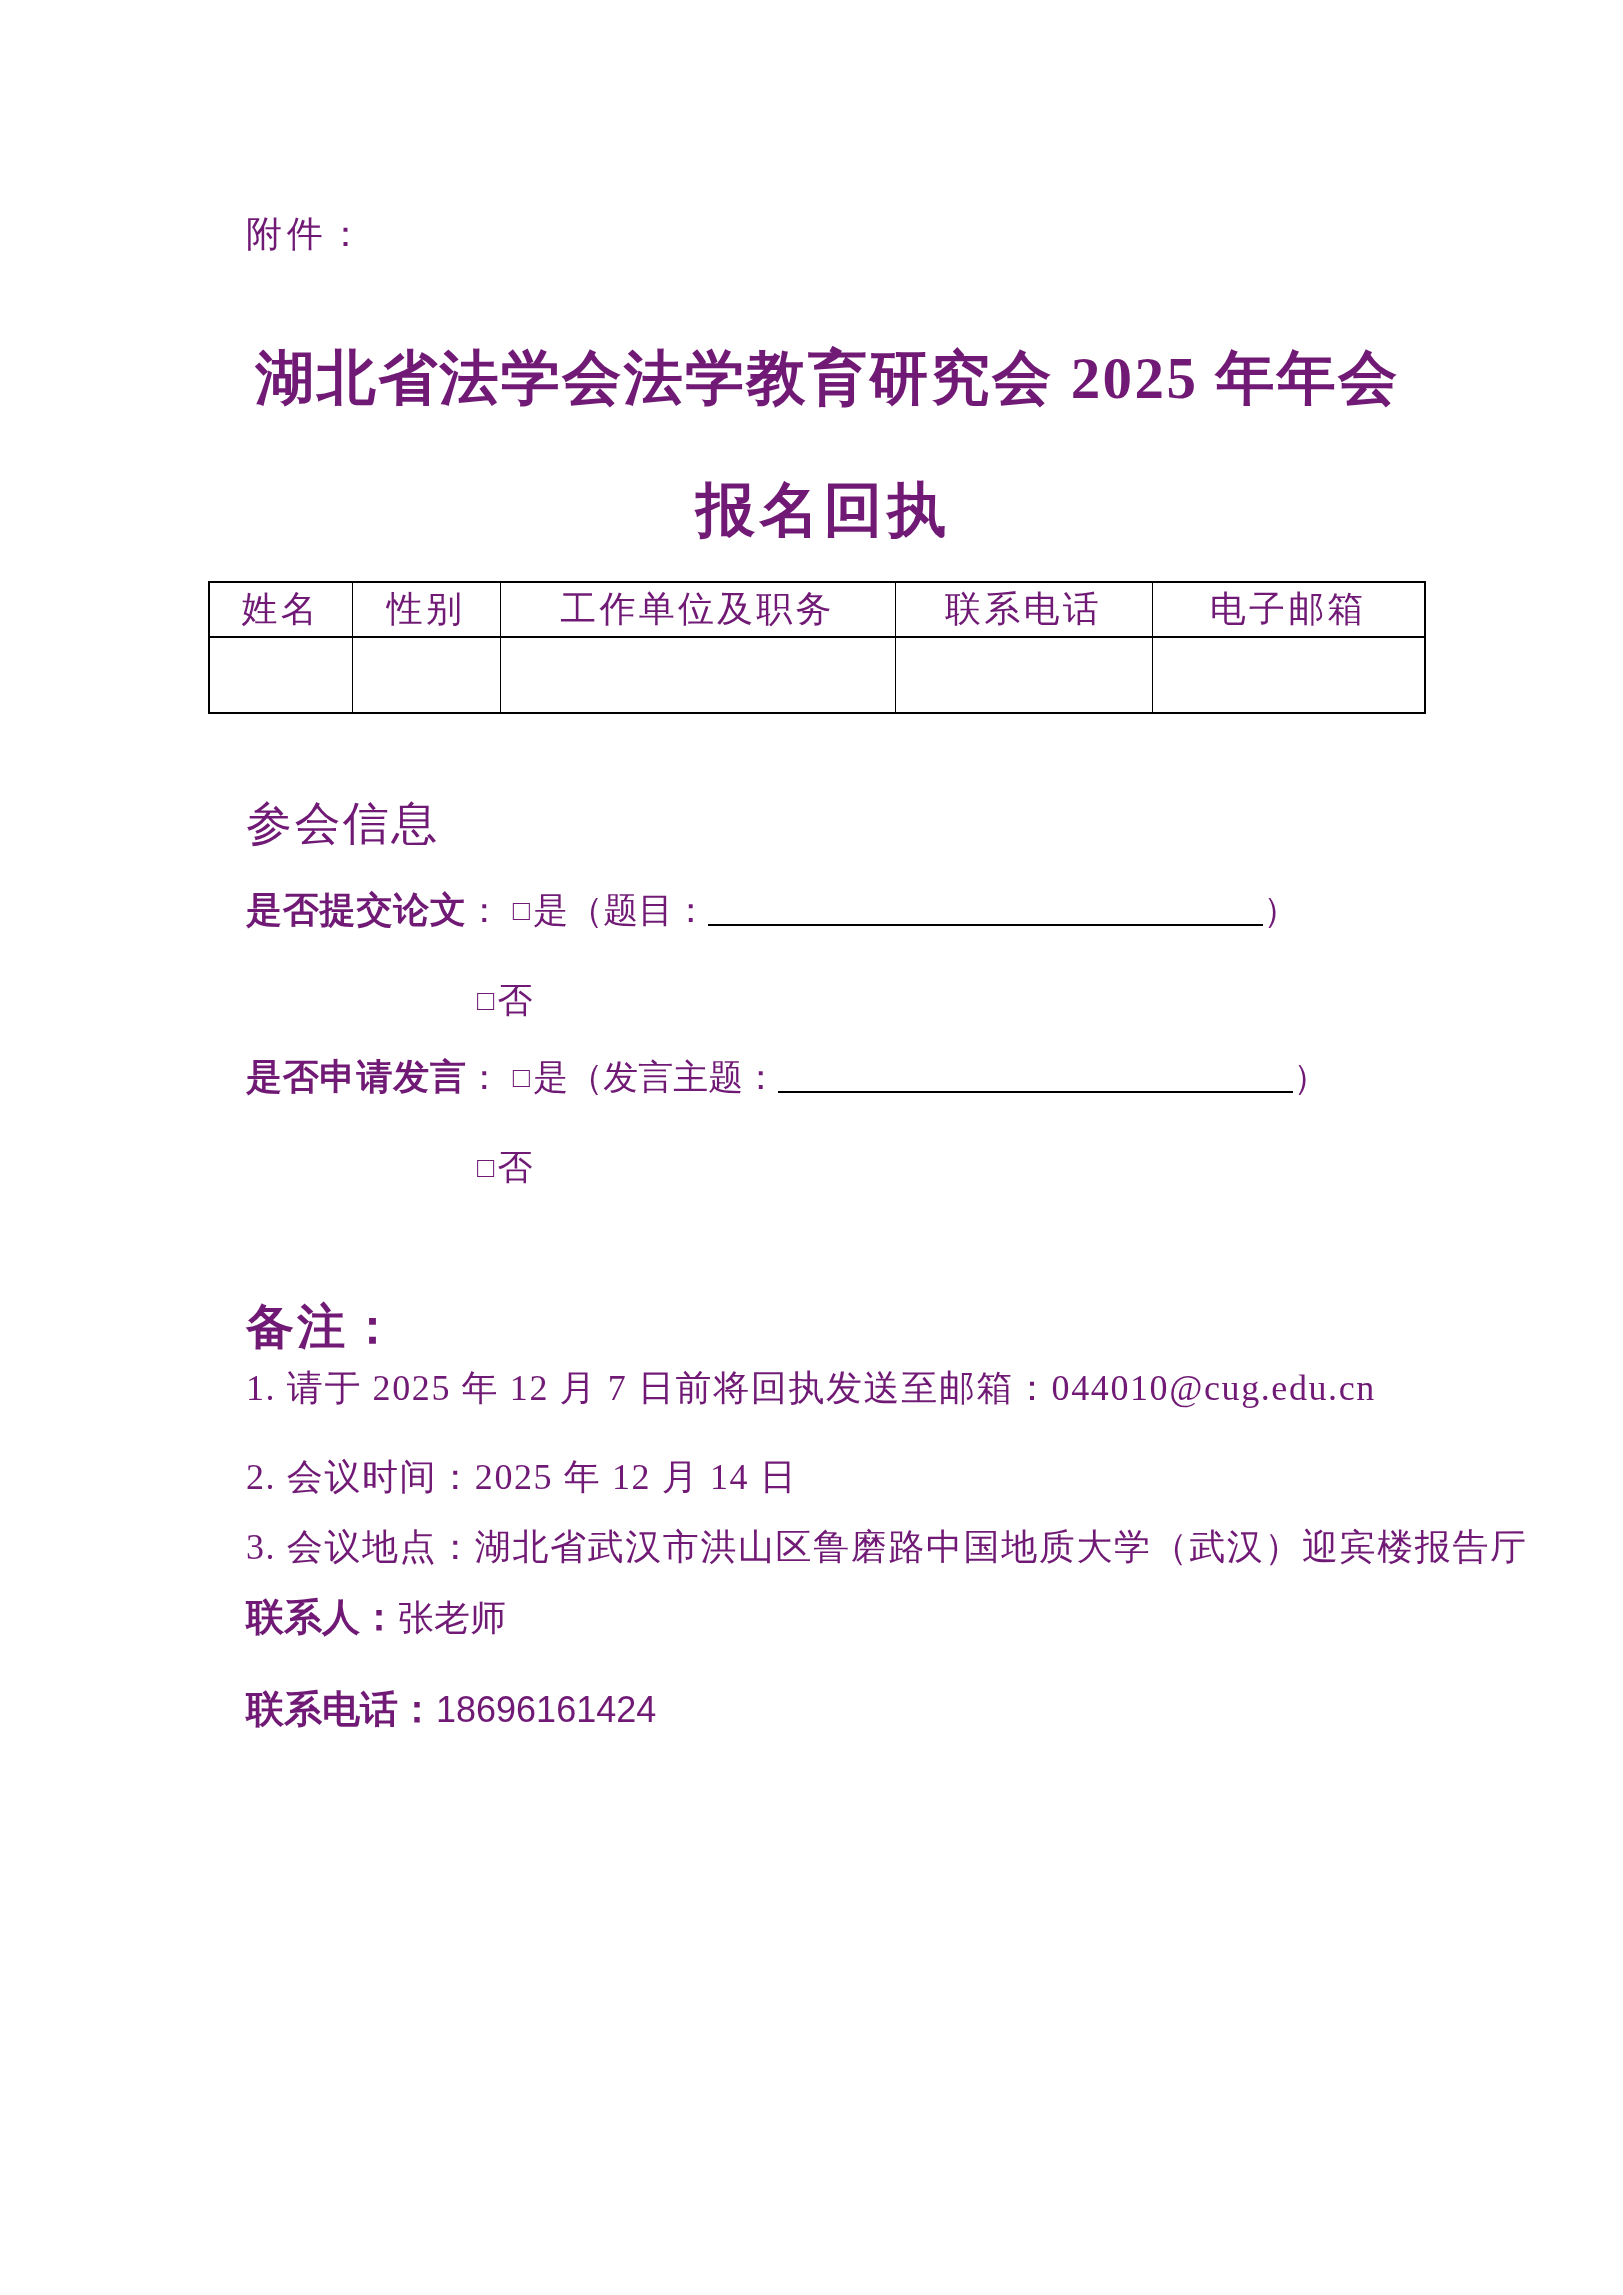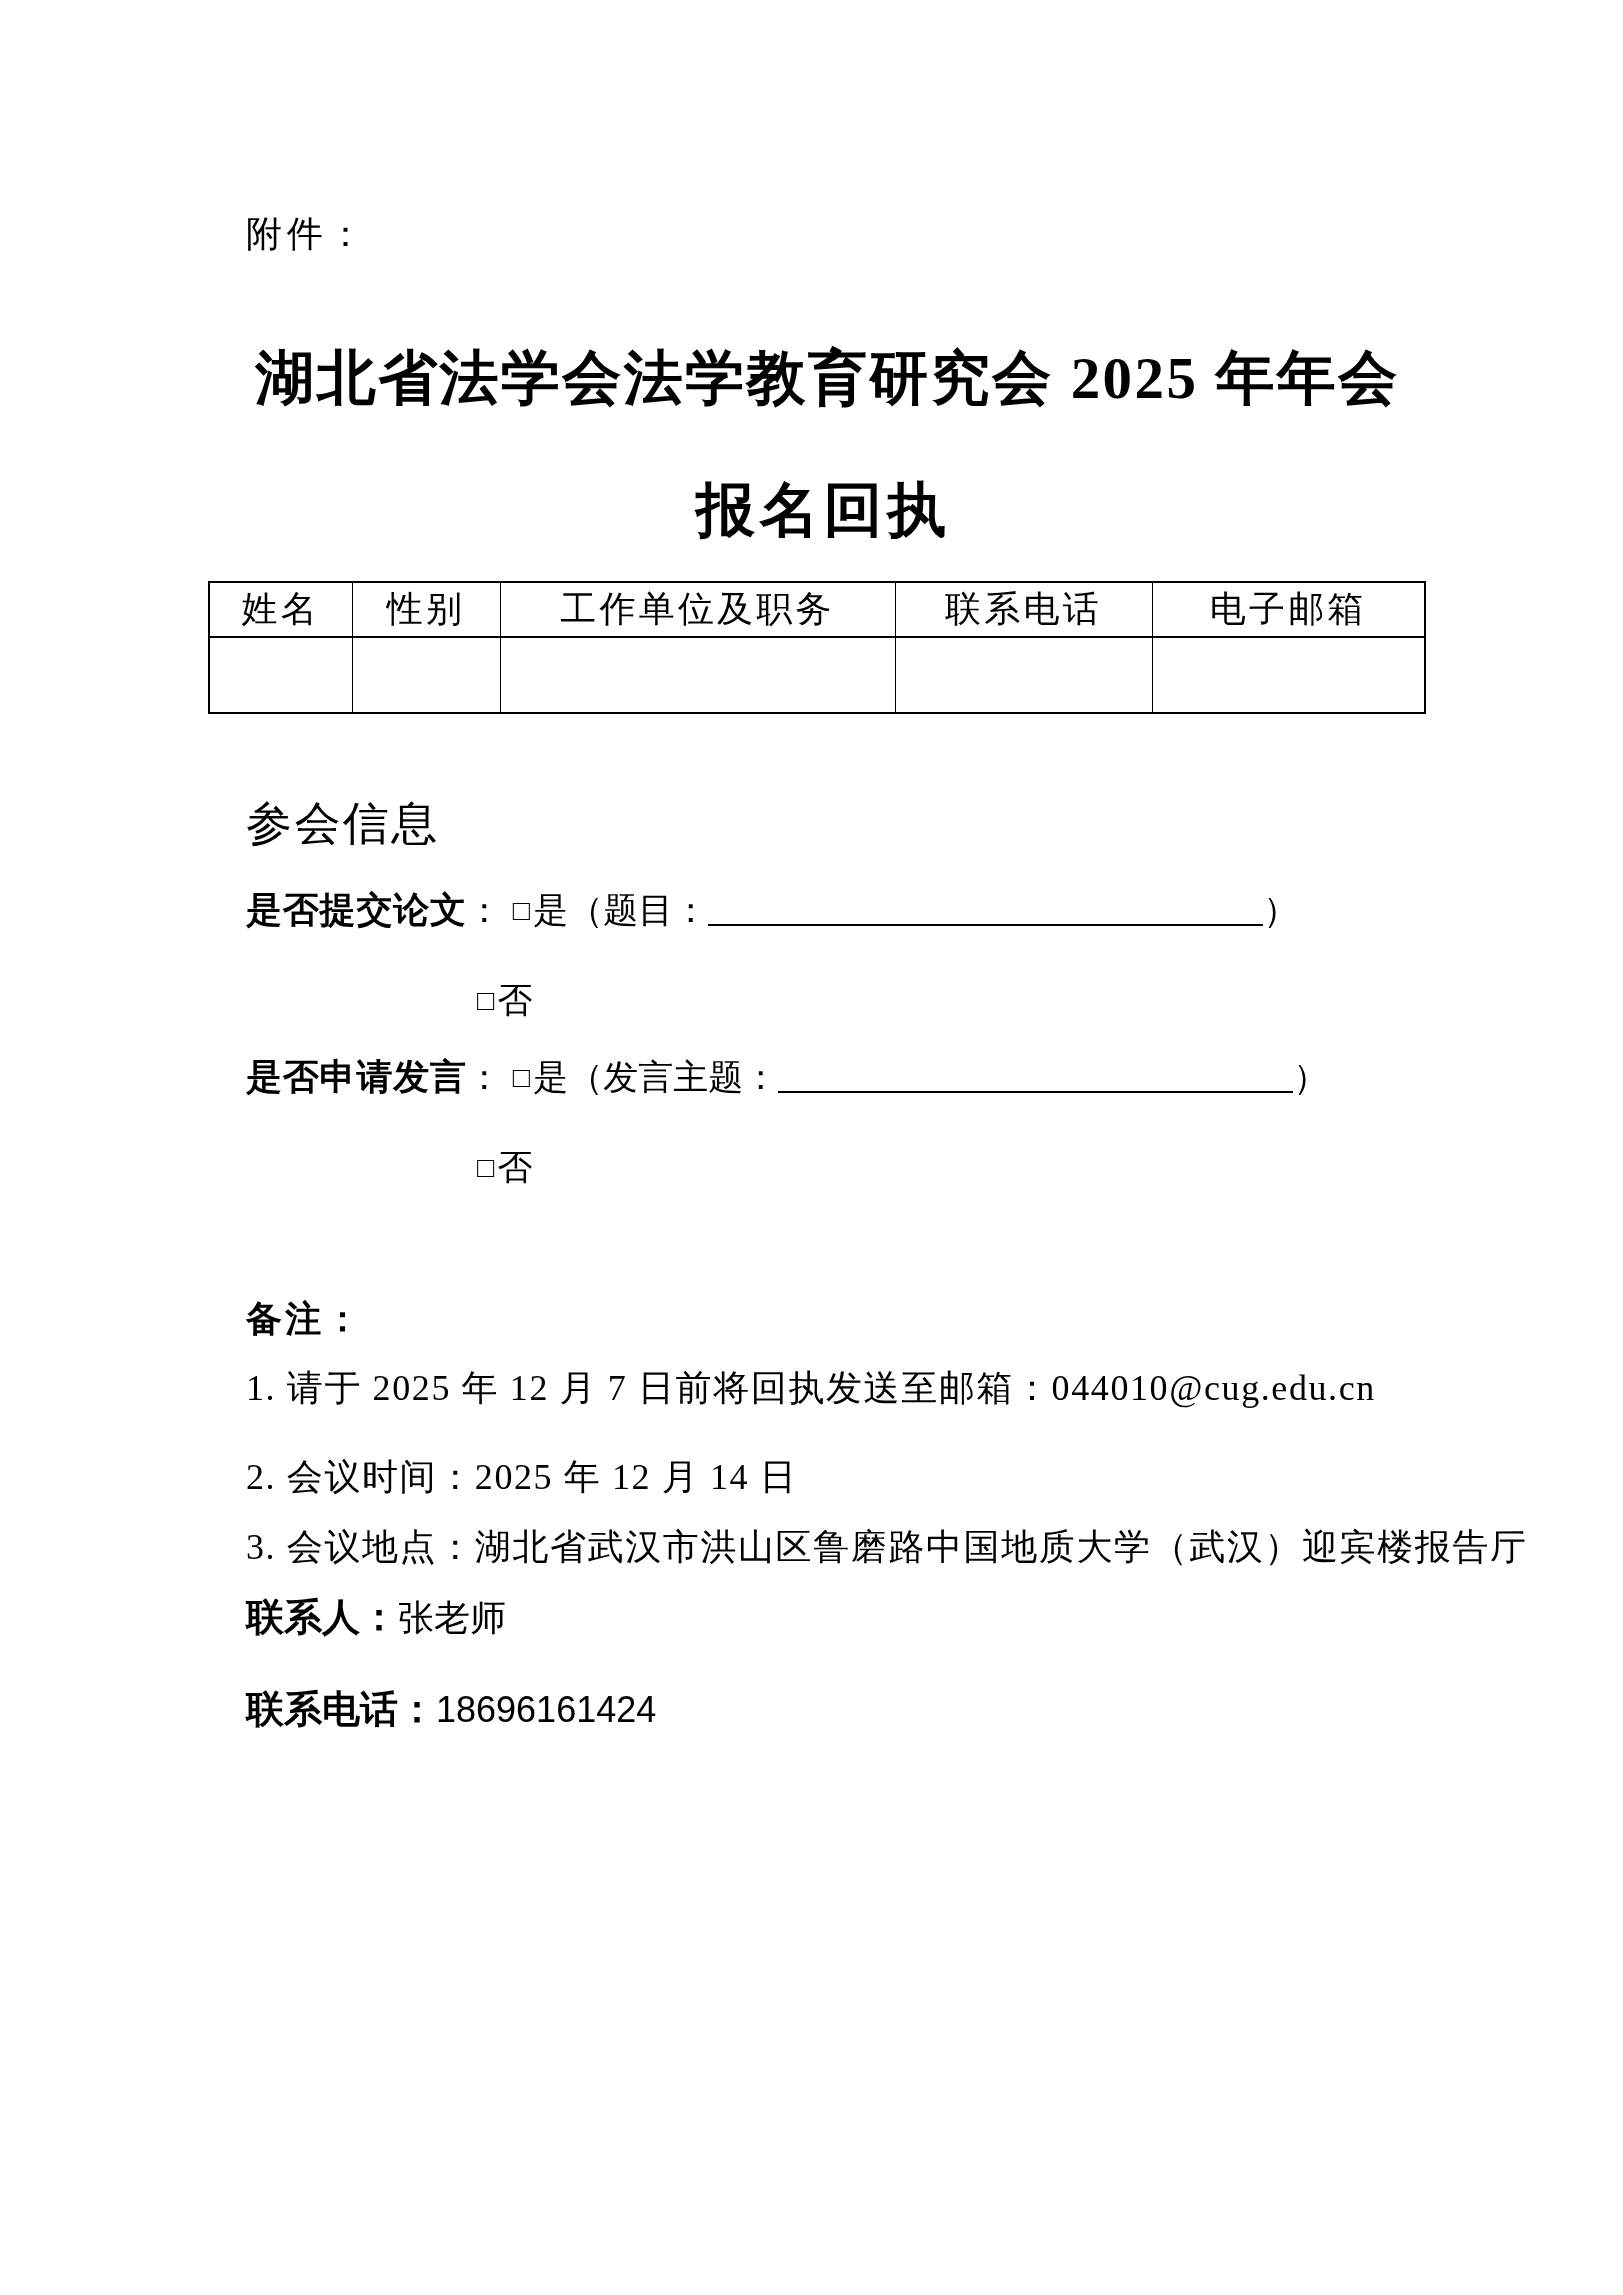--- a/index.html
+++ b/index.html
@@ -2,21 +2,21 @@
 <html style="font-size:12.7px"><head>
 <meta charset="utf-8">
 <style>
   * { margin: 0; padding: 0; box-sizing: border-box; }
   html, body { background: #ffffff; }
   .page {
     position: relative;
     width: 1623px;
     height: 2295px;
     background: #ffffff;
-    color: #000000;
+    color: #701a75;
     font-family: "Liberation Serif", serif;
     overflow: hidden;
   }
   .abs { position: absolute; white-space: nowrap; }
 
   .kai { font-family: "Liberation Serif", serif; }
 
   .attachment {
     left: 246px; top: 210px;
     font-size: 36px; letter-spacing: 4.8px;
@@ -83,21 +83,21 @@
 
   .no-line {
     left: 477px;
     font-family: "Liberation Sans", sans-serif;
     font-size: 35px;
   }
   .no-line .chk { margin-left: 0; }
 
   .remarks-heading {
     left: 246px; top: 1295px;
-    font-size: 36px; font-weight: bold; letter-spacing: 3.2px;
+    font-size: 48px; font-weight: bold; letter-spacing: 3.2px;
   }
   .note {
     left: 246px;
     font-size: 36px;
     letter-spacing: 1.6px;
   }
   .contact-line {
     left: 246px;
     font-family: "Liberation Sans", sans-serif;
     font-size: 36px;

